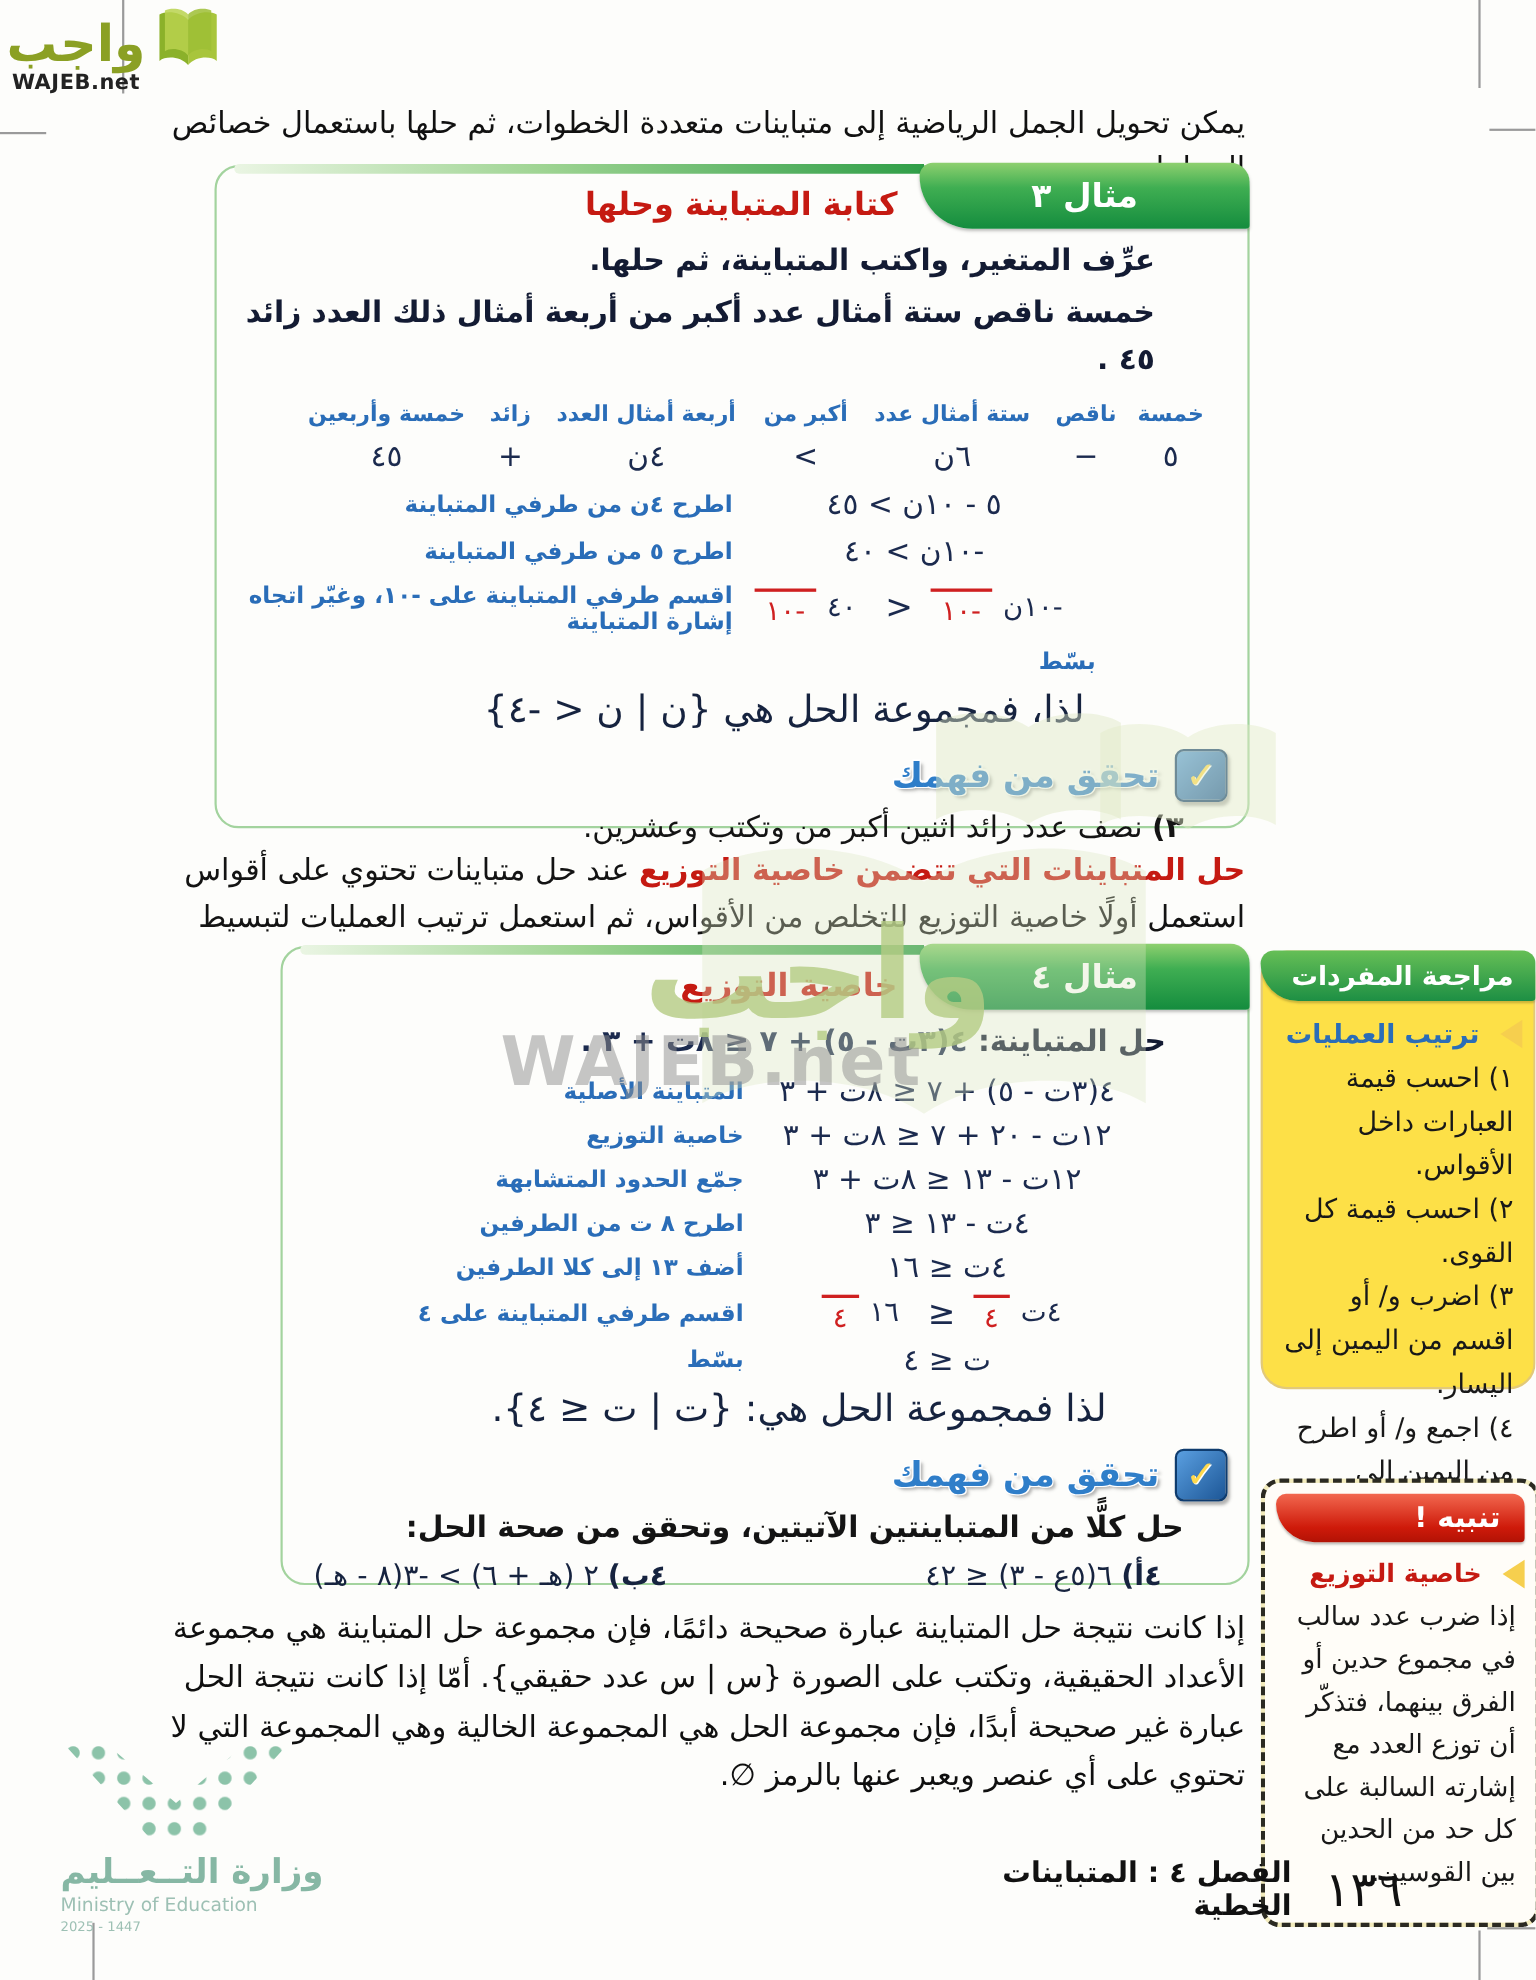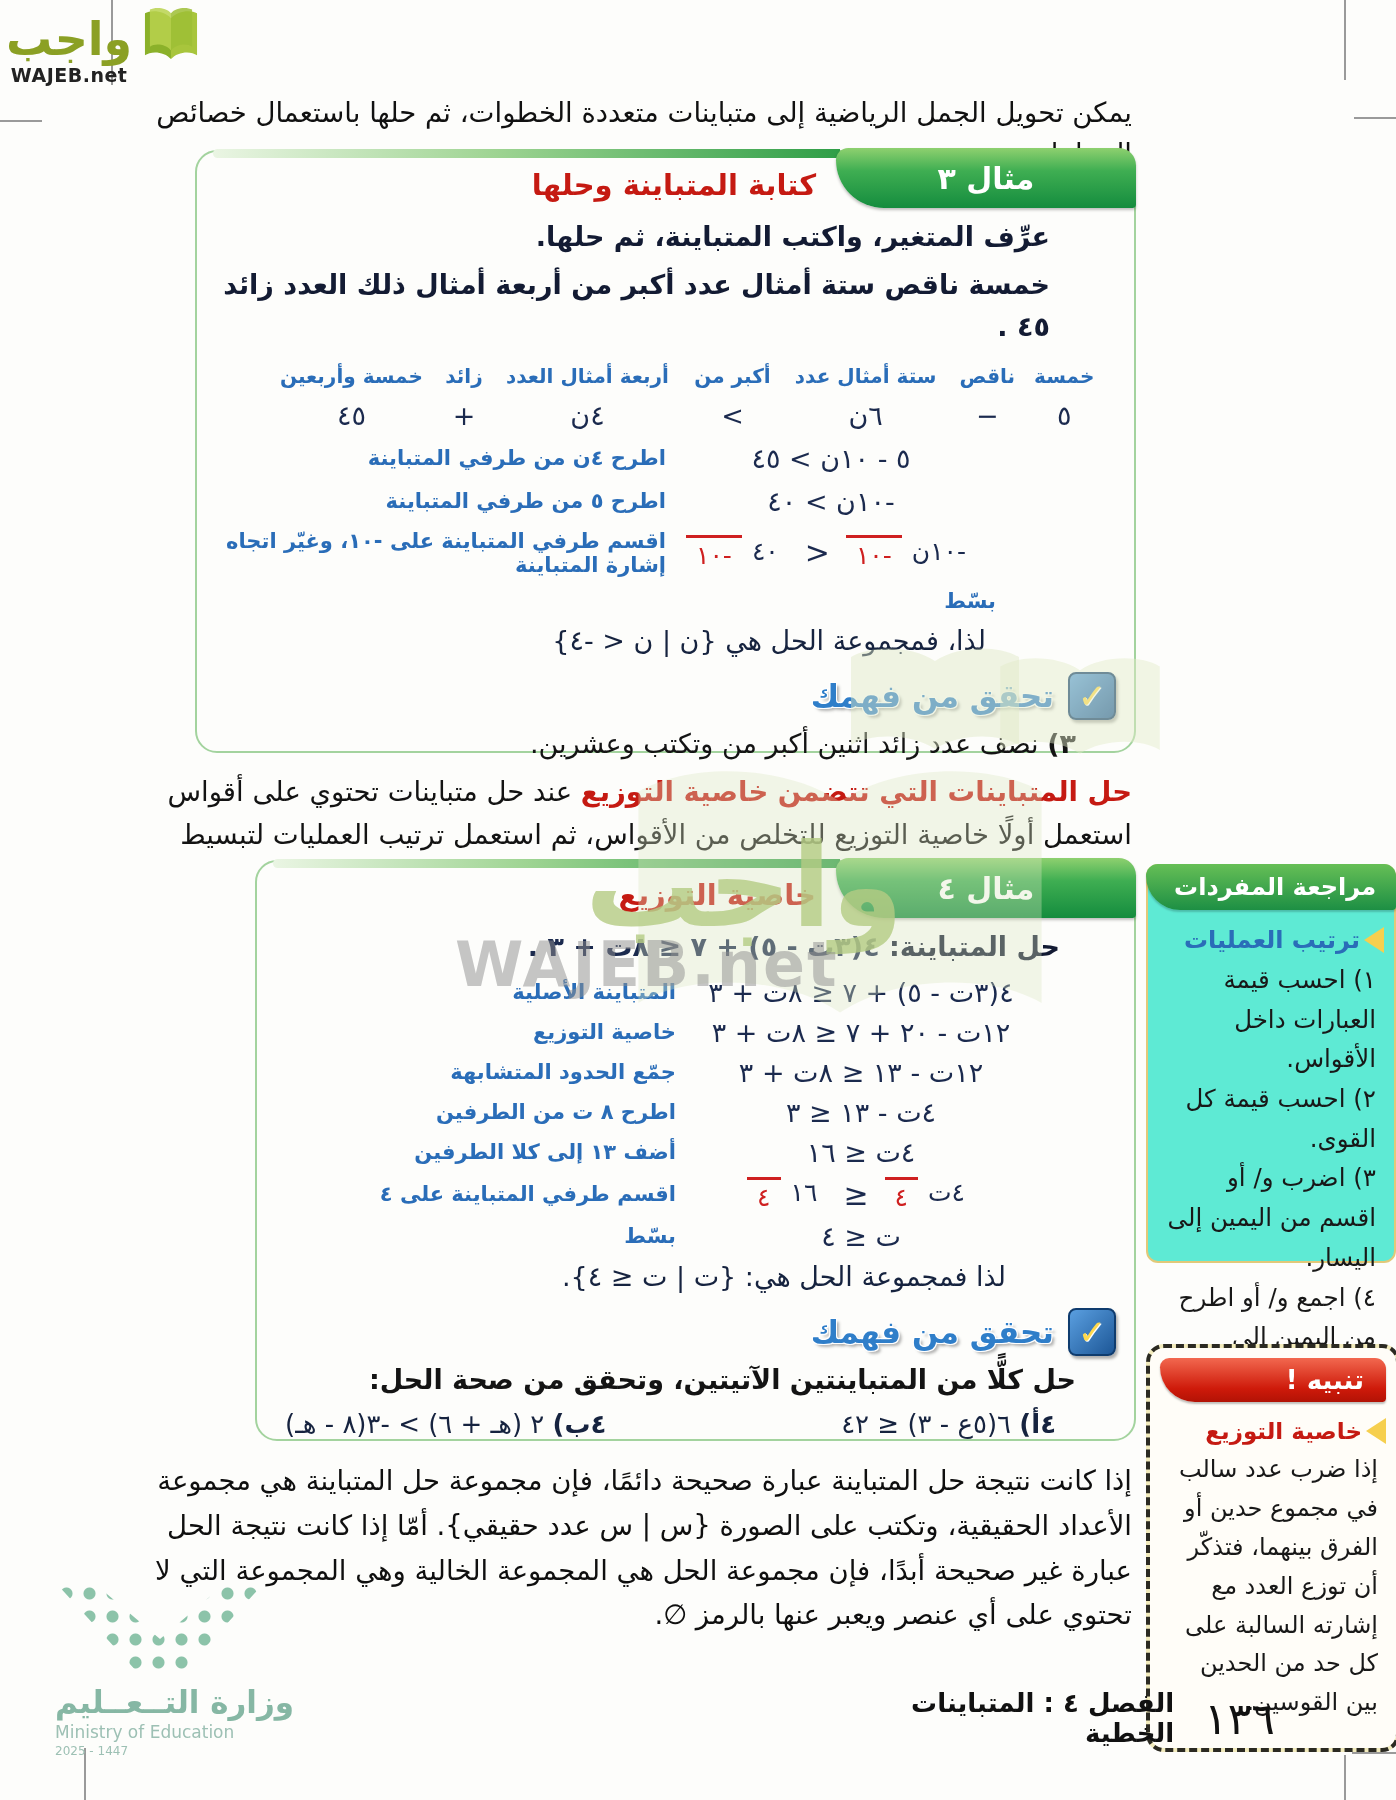--- a/index.html
+++ b/index.html
@@ -41,39 +41,39 @@
   
   .steps{margin-top:12px;}
   .step{display:flex;align-items:center;margin:12px 0;}
   .step .eq{flex:0 0 330px;display:flex;align-items:center;justify-content:center;
     font-size:27px;color:#1b2a4e;}
   .step .note{flex:1;text-align:right;color:#2a6db8;font-size:21px;font-weight:bold;padding-left:10px;}
   .frac{display:inline-flex;flex-direction:row;align-items:center;margin:0 6px;}
   .frac .fnum{font-size:25px;color:#1b2a4e;padding:0 10px 3px;}
   .frac .fden{font-size:25px;color:#cf2020;border-top:3px solid #cf2020;padding:3px 10px 0;}
   .fsign{font-size:30px;color:#1b2a4e;margin:0 10px;}
-  .conclusion{font-size:27px;color:#16233f;text-align:right;margin-top:4px;}
+  .conclusion{font-size:34px;color:#16233f;text-align:right;margin-top:4px;}
   
   .check-head{display:flex;align-items:center;gap:14px;margin:16px 0 8px;}
   .check-icon{width:44px;height:44px;border-radius:8px;flex:0 0 44px;
     background:linear-gradient(135deg,#5a9fe0,#1d5797);border:2px solid #0f3c6e;
     box-shadow:2px 3px 3px rgba(0,0,0,.3);display:flex;align-items:center;justify-content:center;
     color:#ffd94d;font-size:34px;font-weight:bold;text-shadow:1px 1px 0 #fff;}
   .check-label{font-size:31px;font-weight:800;color:#2f7ec9;
     text-shadow:-1px -1px 0 #fff,1px -1px 0 #fff,-1px 1px 0 #fff,1px 1px 0 #fff,3px 3px 3px rgba(40,40,40,.35);}
   .check-item{font-size:27px;color:#141414;text-align:right;}
   .ci-num{font-weight:bold;}
   .check-items-row{display:flex;justify-content:space-between;align-items:center;margin-top:14px;padding:0 60px 0 10px;
     font-size:26px;color:#16233f;}
   
-  .sidebox{position:absolute;border:2.5px solid #e2c979;border-radius:12px;background:#5eead4;direction:rtl;}
+  .sidebox{position:absolute;border:2.5px solid #e2c979;border-radius:24px;background:#fde047;direction:rtl;}
   .sidehead{margin:-2px -2px 0;height:46px;background:linear-gradient(180deg,#66bf56,#1d8f44);
     border-radius:14px 14px 4px 40px;color:#fff;font-size:24px;font-weight:bold;
     display:flex;align-items:center;padding-right:20px;box-shadow:0 2px 2px rgba(0,0,0,.2);}
-  .side-sub{display:flex;align-items:center;gap:4px;margin:16px 10px 4px;}
+  .side-sub{display:flex;align-items:center;gap:19px;margin:16px 10px 4px;}
   .yarrow{width:0;height:0;border-top:13px solid transparent;border-bottom:13px solid transparent;border-right:20px solid #f6cf4e;flex:0 0 auto;}
   .sub-blue{color:#2a6db8;font-size:24px;font-weight:bold;}
   .sub-red{color:#c51a12;font-size:23px;font-weight:bold;}
   .side-body{padding:2px 18px 14px;font-size:24.5px;color:#181818;line-height:1.62;text-align:right;}
   
   #attn{position:absolute;left:1146px;top:1344px;width:246px;border-radius:18px;
     border:4.5px dashed #2b2a22;
     background:linear-gradient(#fffdf8,#fffdf8) padding-box,linear-gradient(#f2ebbc,#f2ebbc) border-box;
     direction:rtl;padding-bottom:12px;}
   .attnhead{margin:10px 10px 0;height:44px;background:linear-gradient(180deg,#f2684f,#ce1a0a 70%,#b21205);

